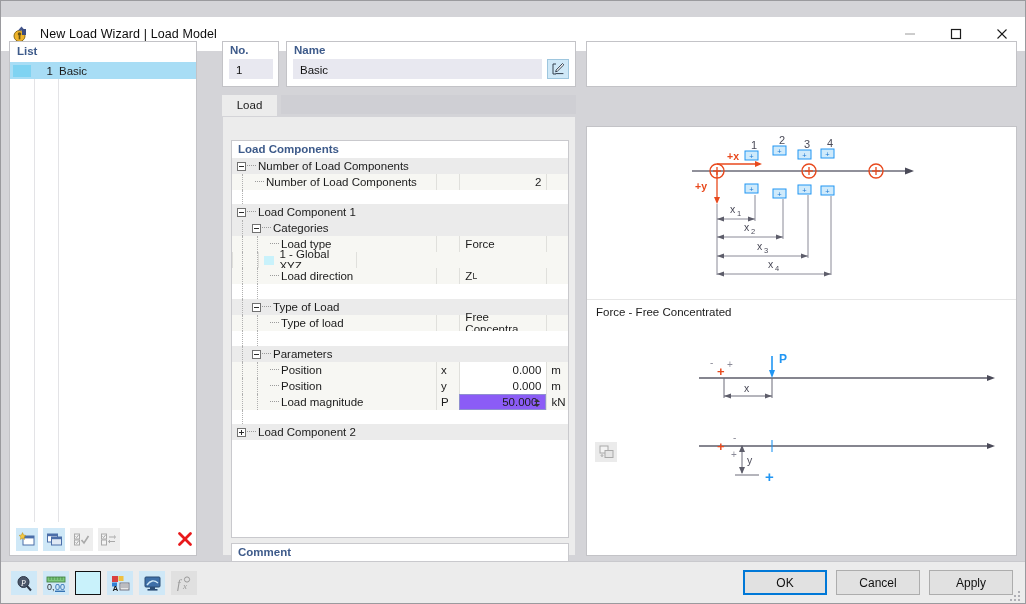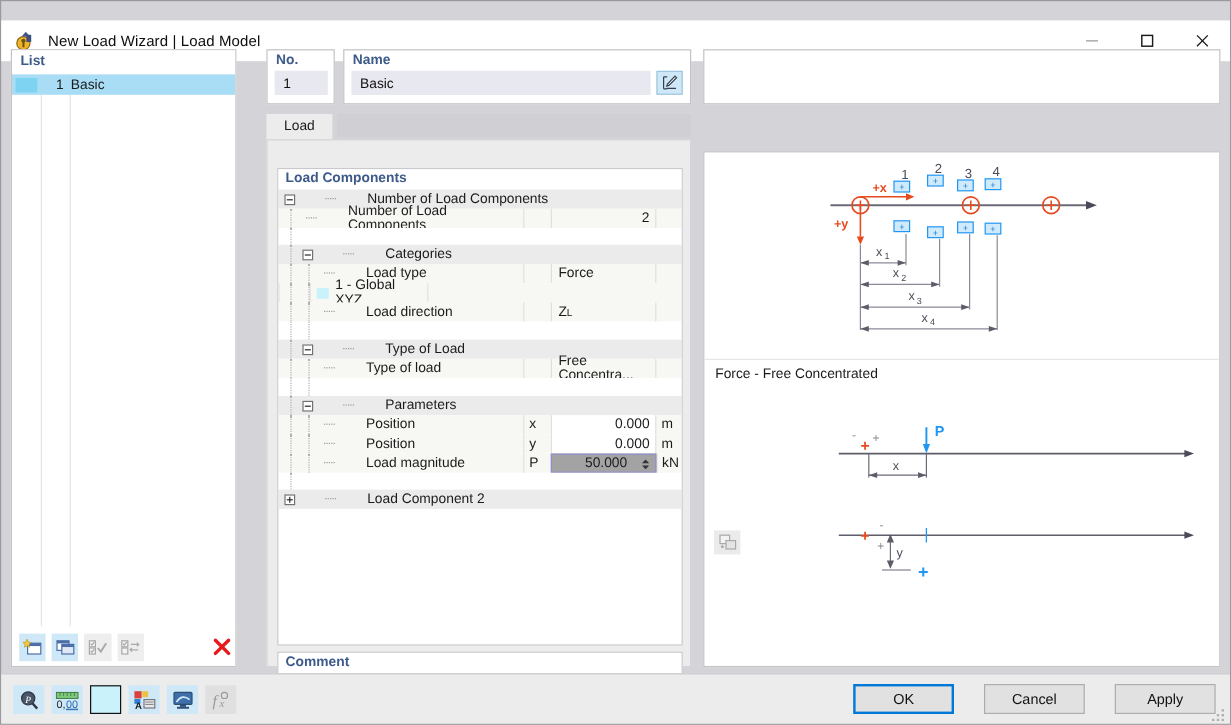--- a/index.html
+++ b/index.html
@@ -50,33 +50,33 @@
 
   
   .maincard{position:absolute;left:221px;top:115px;width:354px;height:440px;background:#ececec;border:1px solid #d4d4d8;box-sizing:border-box;}
   .tree{position:absolute;left:8px;top:23px;width:338px;height:398px;background:#fff;border:1px solid #c9c9cd;box-sizing:border-box;overflow:hidden;}
   .tree-title{height:17px;line-height:17px;font-weight:bold;font-size:11.5px;color:#3d5a8a;padding-left:6px;background:#fff;}
 
   .trow{position:relative;height:16px;display:flex;align-items:center;font-size:11.5px;}
   .trow.group{background:#ebebeb;}
   .trow.sub{background:#ebebeb;text-align:right;}
   .trow.filler{background:#fff;}
-  .tlabelcell{flex:none;box-sizing:border-box;display:flex;align-items:center;height:100%;gap:24px;}
+  .tlabelcell{flex:none;box-sizing:border-box;display:flex;align-items:center;height:100%;}
   .toggle{width:9px;height:9px;border:1px solid #717171;background:#fff;display:inline-flex;align-items:center;justify-content:center;font-size:9px;line-height:7px;color:#111;flex:none;box-sizing:border-box;}
   .toggle i{display:block;width:5px;height:1px;background:#2b2b2b;position:relative;}
   .toggle.plus i:after{content:"";position:absolute;left:2px;top:-2px;width:1px;height:5px;background:#2b2b2b;}
   .dots{width:9px;height:1px;border-top:1px dotted #9b9b9b;margin:0 2px 0 1px;flex:none;}
   .vline{position:absolute;width:1px;top:0;bottom:0;border-left:1px dotted #b0b0b0;}
 
   .cellsym{width:26px;box-sizing:border-box;border-left:1px solid #e0e0dc;padding-left:4px;height:100%;display:flex;align-items:center;font-size:11.5px;}
   .cellval{width:98px;box-sizing:border-box;border-left:1px solid #e0e0dc;padding-right:5px;height:100%;display:flex;align-items:center;justify-content:flex-end;font-size:11.5px;}
   .cellval.left{justify-content:flex-start;padding-left:5px;}
   .cellunit{width:24px;box-sizing:border-box;border-left:1px solid #e0e0dc;padding-left:4px;height:100%;display:flex;align-items:center;font-size:11.5px;}
   .rowbg-light{background:#f7f7f3;}
-  .spin{position:relative;display:flex;align-items:center;justify-content:flex-end;width:98px;height:16px;box-sizing:border-box;border:1px solid #8f8fd0;background:#a3a3a3;padding-right:23px;font-size:11.5px;}
+  .spin{position:relative;display:flex;align-items:center;justify-content:flex-end;width:98px;height:16px;box-sizing:border-box;border:1px solid #8f8fd0;background:#8b5cf6;padding-right:8px;font-size:11.5px;}
   .spinarrows{position:absolute;right:4px;top:1px;width:8px;height:13px;display:flex;flex-direction:column;align-items:center;justify-content:center;gap:2px;}
   .ar-up{width:0;height:0;border-left:3px solid transparent;border-right:3px solid transparent;border-bottom:3px solid #333;}
   .ar-dn{width:0;height:0;border-left:3px solid transparent;border-right:3px solid transparent;border-top:3px solid #333;}
   .cswatch{width:11px;height:9px;background:#c9f2fb;display:inline-block;margin-right:5px;}
 
   
   .commentwrap{position:absolute;left:8px;top:426px;width:338px;height:42px;background:#fff;border:1px solid #c9c9cd;box-sizing:border-box;}
   .comment-lbl{font-weight:bold;font-size:11.5px;color:#3d5a8a;padding:2px 0 0 6px;}
   .combo{position:absolute;left:6px;top:19px;width:295px;height:18px;background:#e8e8f0;border:1px solid #e8e8f0;box-sizing:border-box;display:flex;align-items:center;justify-content:flex-end;padding-right:6px;}
   .combo .chev{width:9px;height:9px;}
@@ -89,21 +89,21 @@
   .rp-bot{position:relative;}
 
   
   .bottombar{position:absolute;left:0;bottom:0;width:100%;height:42px;background:#ececec;border-top:1px solid #c9c9cd;box-sizing:border-box;}
   .bbtools{position:absolute;left:10px;top:9px;display:flex;gap:6px;}
   .bbtn{width:26px;height:24px;display:flex;align-items:center;justify-content:center;box-sizing:border-box;}
   .bbtn.act{background:#cfe8f7;}
   .bbtn.sel{background:#c9f2fb;border:1px solid #111;}
   .bbtn.dis{background:#e0e0e0;}
   .dlgbtns{position:absolute;right:12px;top:8px;display:flex;gap:9px;}
-  .dbtn{width:84px;height:25px;background:#e1e1e1;border:1px solid #adadad;box-sizing:border-box;font-size:12px;display:flex;align-items:center;justify-content:center;color:#111;margin-left:16px;}
+  .dbtn{width:84px;height:25px;background:#e1e1e1;border:1px solid #adadad;box-sizing:border-box;font-size:12px;display:flex;align-items:center;justify-content:center;color:#111;}
   .dbtn.primary{border:2px solid #0078d7;background:#e1e1e1;}
   .grip{position:absolute;right:3px;bottom:2px;width:12px;height:12px;}
   svg{display:block;}
 </style>
 </head>
 <body>
 
 <div class="window">
 
   <div class="titlebar">
@@ -238,20 +238,29 @@
           <span>Number of Load Components</span>
         </div>
         <div class="cellsym"></div>
         <div class="cellval">2</div>
         <div class="cellunit"></div>
       </div>
       <div class="trow filler" style="height:14px;">
         <div class="vline" style="left:10px;"></div>
       </div>
 
+      <div class="trow group">
+        <div class="tlabelcell" style="width:100%;padding-left:5px;">
+          <span class="toggle">
+              <i></i>
+            </span>
+          <span class="dots"></span>
+          <span>Load Component 1</span>
+        </div>
+      </div>
 
       <div class="trow sub">
         <div class="vline" style="left:10px;"></div>
         <div class="tlabelcell" style="width:100%;padding-left:20px;">
           <span class="toggle">
               <i></i>
             </span>
           <span class="dots"></span>
           <span>Categories</span>
         </div>

